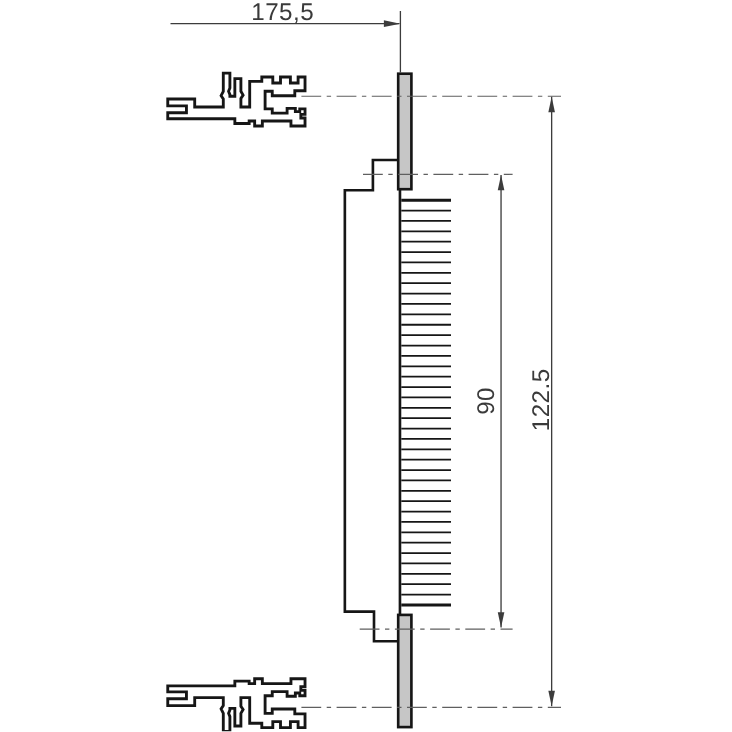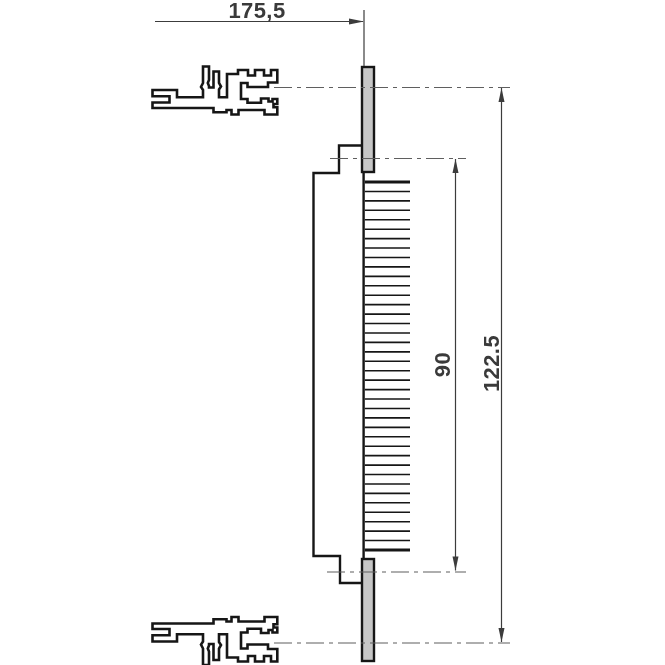--- a/index.html
+++ b/index.html
@@ -9,21 +9,20 @@
     --plate:#c6c6c6;
     --text:#3a3a3a;
     --bg:#ffffff;
   }
   html,body{margin:0;padding:0;background:var(--bg);}
   .canvas-wrap{
     position:relative;
     width:600px;height:665px;
     background:var(--bg);
     overflow:hidden;
-    font-weight:bold;
   }
   svg{display:block;}
   .profile{fill:#ffffff;stroke:var(--outline);stroke-width:2.6;stroke-linejoin:miter;}
   .body-outline{fill:none;stroke:var(--outline);stroke-width:2.4;stroke-linejoin:miter;}
   .spine{stroke:var(--outline);stroke-width:2.4;}
   .plate{fill:var(--plate);stroke:var(--outline);stroke-width:2.4;}
   .tooth{stroke:var(--outline);stroke-width:1.6;}
   .tooth.thick{stroke-width:2.8;}
   .thin-line{stroke:var(--thin);stroke-width:1.2;fill:none;}
   .center-line{stroke:var(--centerline);stroke-width:1.1;fill:none;stroke-dasharray:18 5 4 5;}

